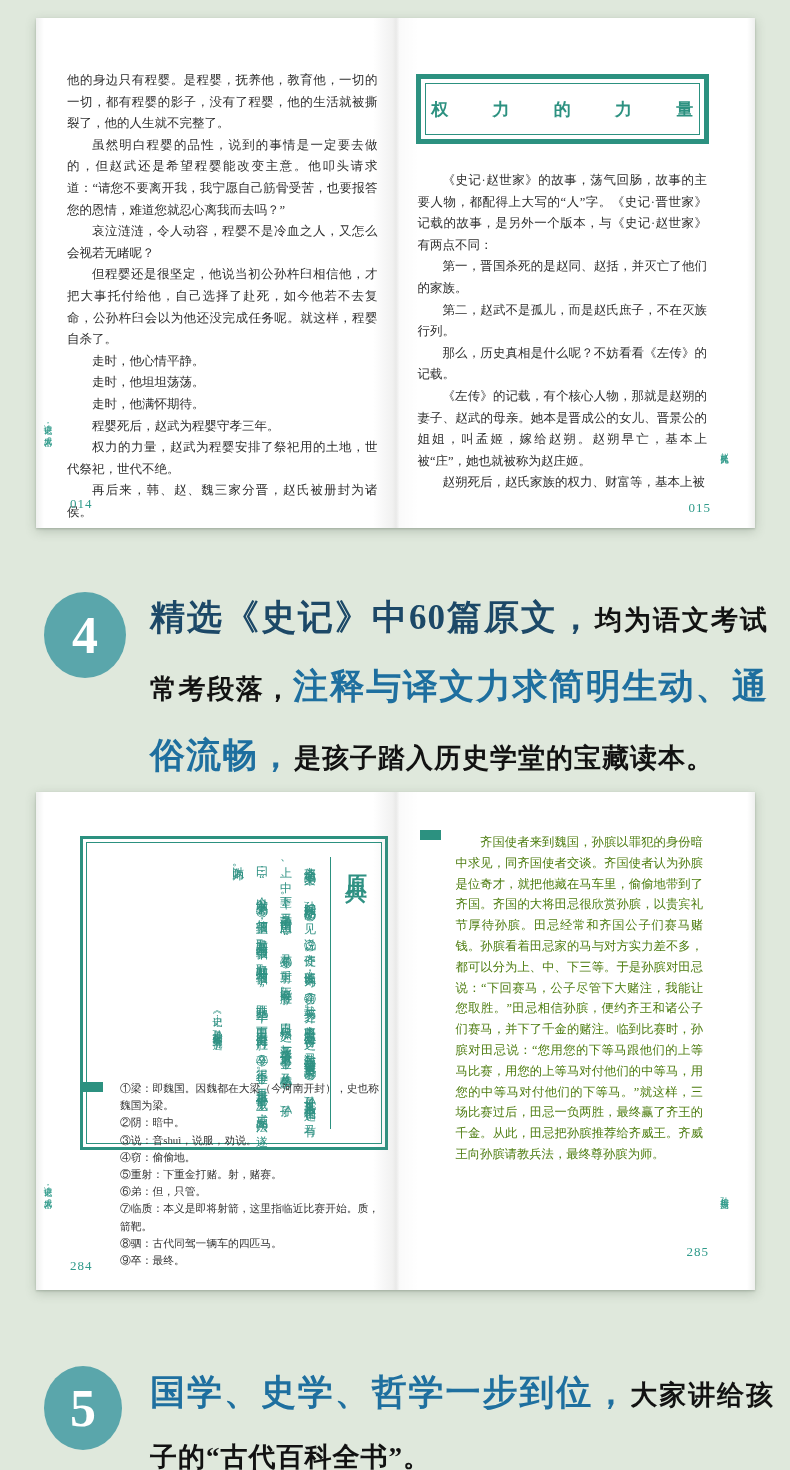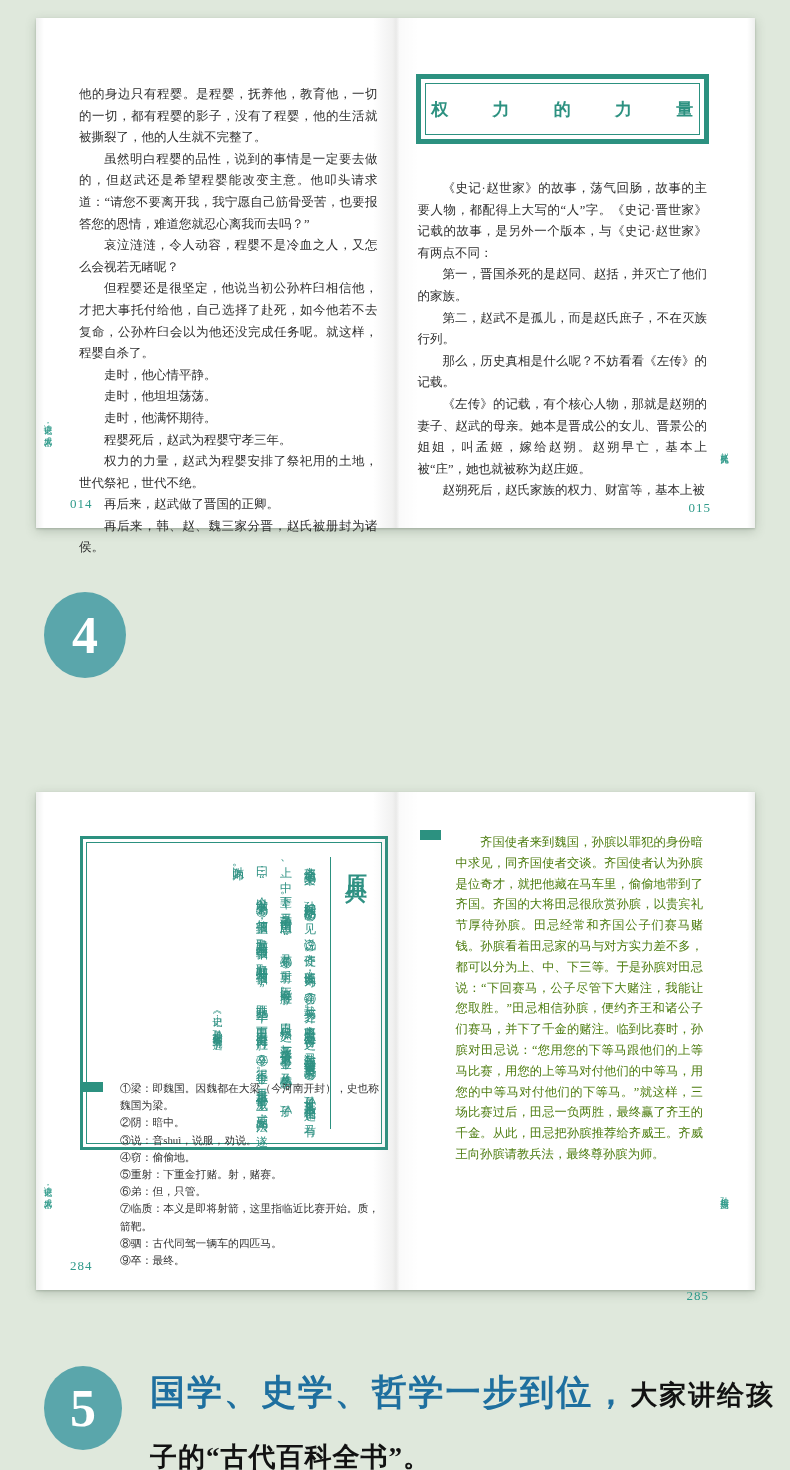--- a/index.html
+++ b/index.html
@@ -34,22 +34,22 @@
     position:absolute; left:0; top:0; width:8px; height:100%;
     background:linear-gradient(to left, rgba(0,0,0,0) , rgba(100,110,100,0.10));
     pointer-events:none;
   }
 
   
   .booktext { color:#2e2e2e; font-size:12.5px; line-height:21.6px; text-align:justify; }
   .booktext p { text-indent:2em; }
   .booktext p.noindent { text-indent:0; }
 
-  .lp-text { position:absolute; left:43px; right:18px; top:52px;margin-top:14px; }
-  .rp-text { position:absolute; left:22px; right:48px; top:160px; }
+  .lp-text { position:absolute; left:31px; right:18px; top:52px; }
+  .rp-text { position:absolute; left:22px; right:48px; top:152px; }
 
   
   .spine-vert {
     position:absolute;
     writing-mode:vertical-rl; text-orientation:upright;
     color:#2f9a8a; font-size:8.5px; letter-spacing:1px; line-height:1;
   }
   .folio { position:absolute; color:#2f9a8a; font-size:13px; letter-spacing:1px; }
 
   
@@ -125,21 +125,20 @@
     <div class="lp-text booktext">
       <p class="noindent">他的身边只有程婴。是程婴，抚养他，教育他，一切的一切，都有程婴的影子，没有了程婴，他的生活就被撕裂了，他的人生就不完整了。</p>
       <p>虽然明白程婴的品性，说到的事情是一定要去做的，但赵武还是希望程婴能改变主意。他叩头请求道：“请您不要离开我，我宁愿自己筋骨受苦，也要报答您的恩情，难道您就忍心离我而去吗？”</p>
       <p>哀泣涟涟，令人动容，程婴不是冷血之人，又怎么会视若无睹呢？</p>
       <p>但程婴还是很坚定，他说当初公孙杵臼相信他，才把大事托付给他，自己选择了赴死，如今他若不去复命，公孙杵臼会以为他还没完成任务呢。就这样，程婴自杀了。</p>
       <p>走时，他心情平静。</p>
       <p>走时，他坦坦荡荡。</p>
       <p>走时，他满怀期待。</p>
       <p>程婴死后，赵武为程婴守孝三年。</p>
       <p>权力的力量，赵武为程婴安排了祭祀用的土地，世代祭祀，世代不绝。</p>
-      <p>再后来，赵武做了晋国的正卿。</p>
       <p>再后来，韩、赵、魏三家分晋，赵氏被册封为诸侯。</p>
     </div>
     <div class="spine-vert" style="left:8px; top:400px;">读史记，成大器</div>
     <div class="folio" style="left:34px; top:478px;">014</div>
     <div class="page-edge-l"></div>
   </div>
 
   <div class="page">
     <div class="title-box">
       <div class="title-box-inner">
@@ -156,20 +155,23 @@
     </div>
     <div class="spine-vert" style="right:26px; top:428px;">赵氏孤儿</div>
     <div class="folio" style="right:44px; top:482px;margin-left:11px;">015</div>
     <div class="page-edge-r"></div>
   </div>
   <div class="seam"></div>
 </div>
 
 <div id="feature4" class="feature">
   <div class="num-circle">4</div>
+  <div class="feature-text">
+    <span class="seg-navy">精选《史记》中60篇原文，</span><span class="seg-black">均为语文考试常考段落，</span><span class="seg-blue">注释与译文力求简明生动、通俗流畅，</span><span class="seg-black">是孩子踏入历史学堂的宝藏读本。</span>
+  </div>
 </div>
 
 <div id="spread2" class="spread">
   <div class="page">
     <div class="yuandian-box">
       <div class="yuandian-inner">
         <div class="yd-title">原典</div>
         <div class="yd-body">齐使者如梁①，孙膑以刑徒阴②见，说③齐使。齐使以为奇，窃④载与之齐。齐将田忌善而客待之。忌数与齐诸公子驰逐重射⑤。孙子见其马足不甚相远，马有上、中、下辈。于是孙子谓田忌曰：“君弟⑥重射，臣能令君胜。”田忌信然之，与王及诸公子逐射千金。及临质⑦，孙子曰：“今以君之下驷⑧与彼上驷，取君上驷与彼中驷，取君中驷与彼下驷。”既驰三辈毕，而田忌一不胜而再胜，卒⑨得王千金。于是忌进孙子于威王。威王问兵法，遂以为师。</div>
         <div class="yd-source">《史记·孙子吴起列传第五》节选</div>
       </div>
@@ -188,21 +190,21 @@
     </div>
     <div class="spine-vert" style="left:8px; top:388px;">读史记，成大器</div>
     <div class="folio" style="left:34px; top:466px;">284</div>
     <div class="page-edge-l"></div>
   </div>
 
   <div class="page">
     <div class="badge yiwen-badge">译文</div>
     <div class="yiwen-text">齐国使者来到魏国，孙膑以罪犯的身份暗中求见，同齐国使者交谈。齐国使者认为孙膑是位奇才，就把他藏在马车里，偷偷地带到了齐国。齐国的大将田忌很欣赏孙膑，以贵宾礼节厚待孙膑。田忌经常和齐国公子们赛马赌钱。孙膑看着田忌家的马与对方实力差不多，都可以分为上、中、下三等。于是孙膑对田忌说：“下回赛马，公子尽管下大赌注，我能让您取胜。”田忌相信孙膑，便约齐王和诸公子们赛马，并下了千金的赌注。临到比赛时，孙膑对田忌说：“您用您的下等马跟他们的上等马比赛，用您的上等马对付他们的中等马，用您的中等马对付他们的下等马。”就这样，三场比赛过后，田忌一负两胜，最终赢了齐王的千金。从此，田忌把孙膑推荐给齐威王。齐威王向孙膑请教兵法，最终尊孙膑为师。</div>
     <div class="spine-vert" style="right:26px; top:398px;">孙膑与庞涓</div>
-    <div class="folio" style="right:46px; top:452px;margin-top:44px;">285</div>
+    <div class="folio" style="right:46px; top:452px;">285</div>
     <div class="page-edge-r"></div>
   </div>
   <div class="seam"></div>
 </div>
 
 <div id="feature5" class="feature">
   <div class="num-circle">5</div>
   <div class="feature-text">
     <span class="seg-blue">国学、史学、哲学一步到位，</span><span class="seg-black">大家讲给孩子的“古代百科全书”。</span>
   </div>

